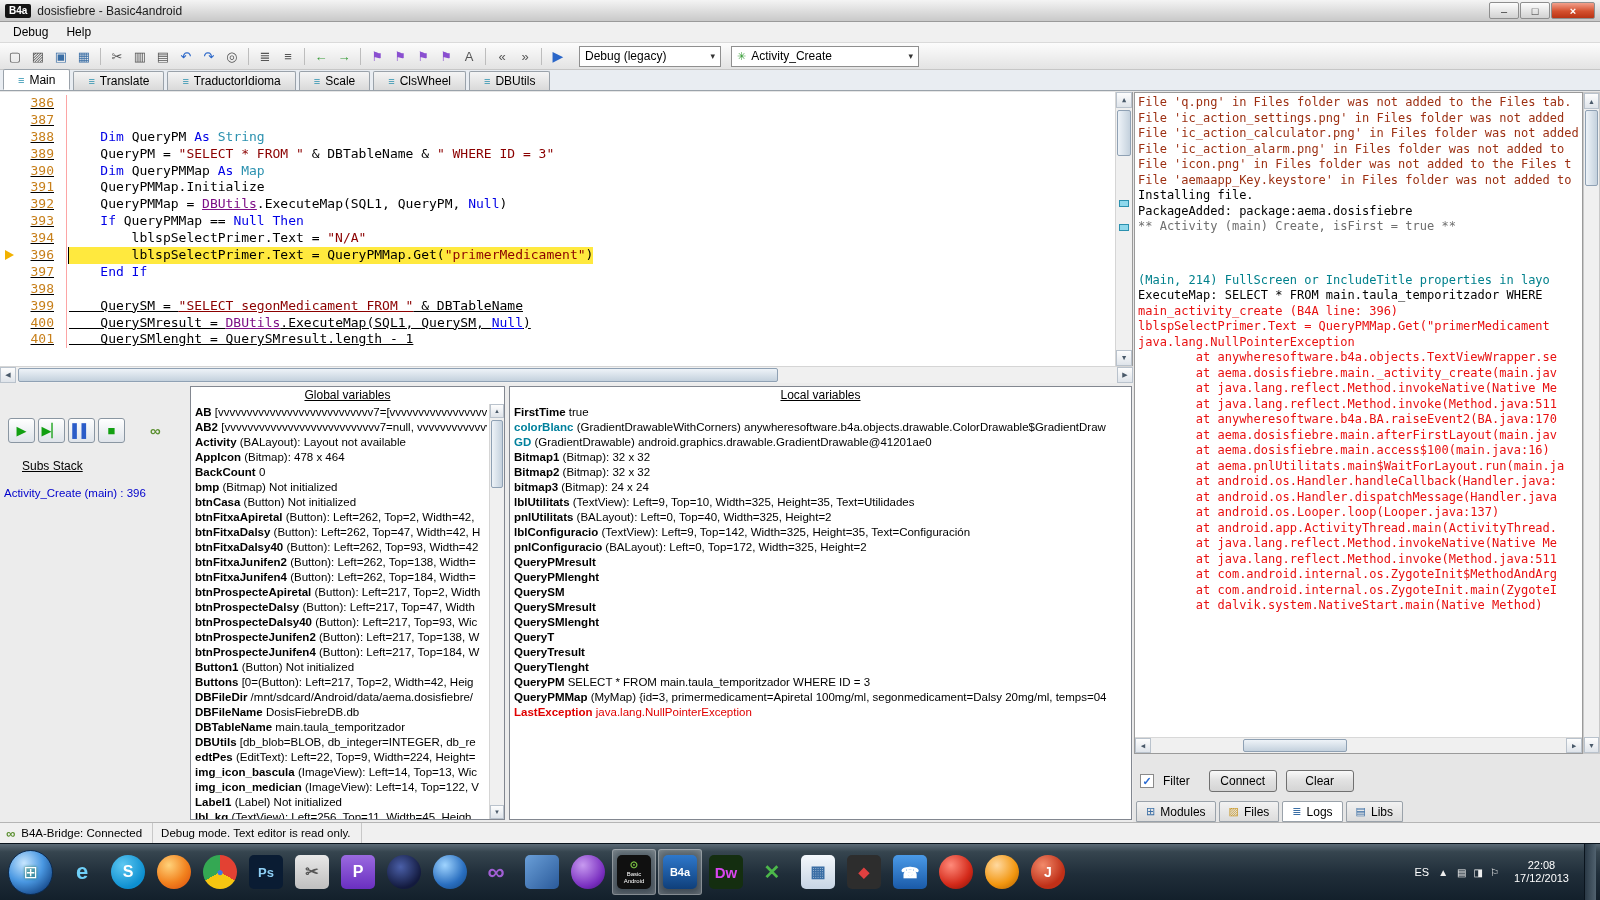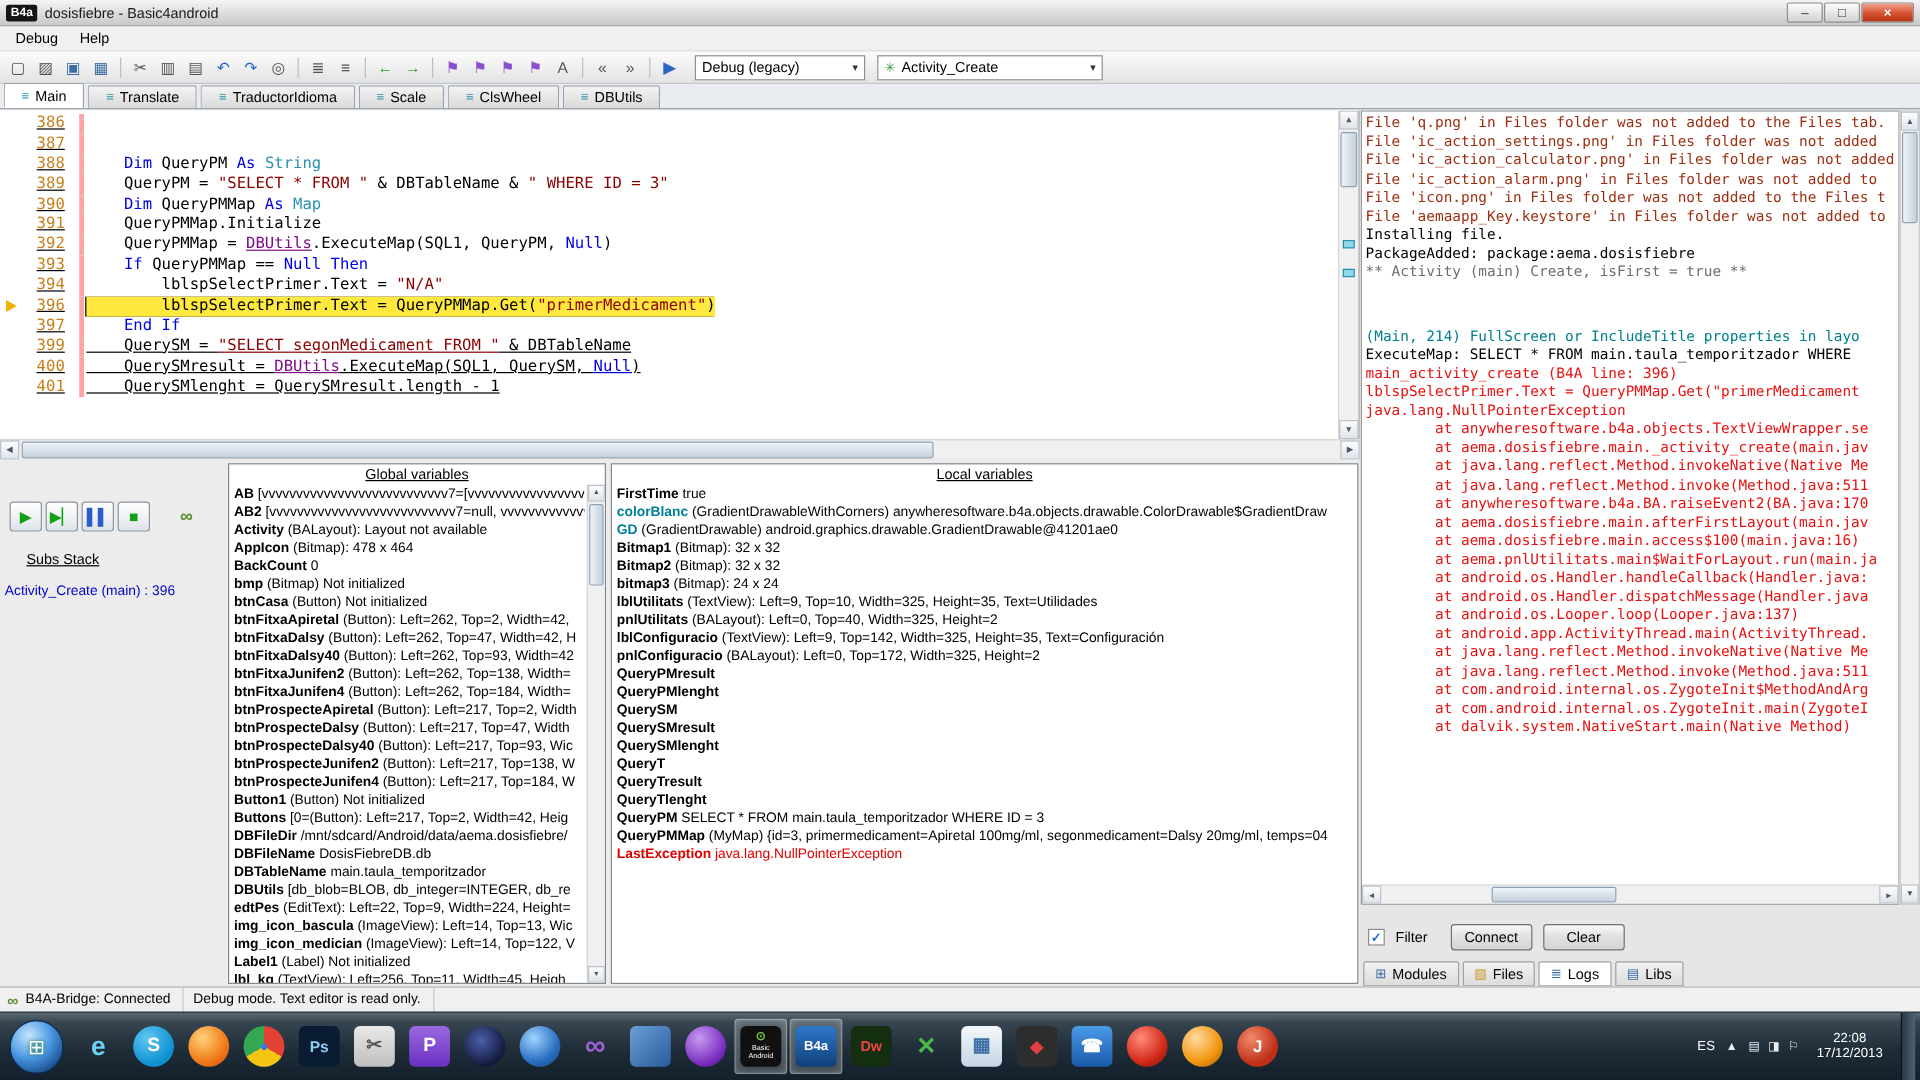--- a/index.html
+++ b/index.html
@@ -32,21 +32,21 @@
 .tab{height:19px;display:flex;align-items:center;padding:0 14px;border:1px solid #9aa2aa;border-bottom:none;background:linear-gradient(#f4f4f4,#d9d9d9);font-size:12px;border-radius:2px 2px 0 0;white-space:nowrap;}
 .tab.active{background:#fff;height:21px;border-bottom:1px solid #fff;}
 .tab-ic{color:#2b91af;margin-right:5px;font-size:11px;}
 
 
 .editor{position:absolute;top:92px;left:0;width:1133px;height:274px;background:#fff;border-right:1px solid #9a9a9a;overflow:hidden;font-family:"DejaVu Sans Mono",monospace;font-size:13px;padding-top:3px;}
 .code-line{display:flex;height:16.9px;line-height:16.9px;white-space:pre;text-decoration:underline;}
 .cl-mar{width:22px;flex:0 0 22px;position:relative;}
 .cur-arrow{position:absolute;left:5px;top:3px;width:0;height:0;border-left:9px solid #f2b200;border-top:5px solid transparent;border-bottom:5px solid transparent;}
 .cl-num{width:44px;flex:0 0 44px;text-align:right;color:#c77f1a;padding-right:12px;}
-.cl-wrap{flex:1;border-left:4px solid #fca5a5;padding-left:2px;overflow:hidden;}
+.cl-wrap{flex:1;border-left:1px solid #fca5a5;padding-left:2px;overflow:hidden;}
 .cl-code{display:inline-block;}
 .cl-code.hl{background:#ffe93e;box-shadow:-1px 0 0 #000;}
 .cl-code.und .tok{text-decoration:underline;}
 .tok-kw{color:#0000e6;}
 .tok-ty{color:#2b91af;}
 .tok-str{color:#8b0000;}
 .tok-mod{color:#7d0e86;text-decoration:underline;}
 .tok-pl{color:#000;}
 
 
@@ -225,20 +225,21 @@
         <div class="code-line"><span class="cl-mar"></span><span class="cl-num">387</span><span class="cl-wrap"><span class="cl-code"></span></span></div>
         <div class="code-line"><span class="cl-mar"></span><span class="cl-num">388</span><span class="cl-wrap"><span class="cl-code"><span class="tok tok-kw">    Dim </span><span class="tok tok-pl">QueryPM </span><span class="tok tok-kw">As </span><span class="tok tok-ty">String</span></span></span></div>
         <div class="code-line"><span class="cl-mar"></span><span class="cl-num">389</span><span class="cl-wrap"><span class="cl-code"><span class="tok tok-pl">    QueryPM = </span><span class="tok tok-str">"SELECT * FROM "</span><span class="tok tok-pl"> &amp; DBTableName &amp; </span><span class="tok tok-str">" WHERE ID = 3"</span></span></span></div>
         <div class="code-line"><span class="cl-mar"></span><span class="cl-num">390</span><span class="cl-wrap"><span class="cl-code"><span class="tok tok-kw">    Dim </span><span class="tok tok-pl">QueryPMMap </span><span class="tok tok-kw">As </span><span class="tok tok-ty">Map</span></span></span></div>
         <div class="code-line"><span class="cl-mar"></span><span class="cl-num">391</span><span class="cl-wrap"><span class="cl-code"><span class="tok tok-pl">    QueryPMMap.Initialize</span></span></span></div>
         <div class="code-line"><span class="cl-mar"></span><span class="cl-num">392</span><span class="cl-wrap"><span class="cl-code"><span class="tok tok-pl">    QueryPMMap = </span><span class="tok tok-mod">DBUtils</span><span class="tok tok-pl">.ExecuteMap(SQL1, QueryPM, </span><span class="tok tok-kw">Null</span><span class="tok tok-pl">)</span></span></span></div>
         <div class="code-line"><span class="cl-mar"></span><span class="cl-num">393</span><span class="cl-wrap"><span class="cl-code"><span class="tok tok-kw">    If </span><span class="tok tok-pl">QueryPMMap == </span><span class="tok tok-kw">Null Then</span></span></span></div>
         <div class="code-line"><span class="cl-mar"></span><span class="cl-num">394</span><span class="cl-wrap"><span class="cl-code"><span class="tok tok-pl">        lblspSelectPrimer.Text = </span><span class="tok tok-str">"N/A"</span></span></span></div>
         <div class="code-line"><span class="cl-mar"><span class="cur-arrow"></span></span><span class="cl-num">396</span><span class="cl-wrap"><span class="cl-code hl"><span class="tok tok-pl">        lblspSelectPrimer.Text = QueryPMMap.Get(</span><span class="tok tok-str">"primerMedicament"</span><span class="tok tok-pl">)</span></span></span></div>
         <div class="code-line"><span class="cl-mar"></span><span class="cl-num">397</span><span class="cl-wrap"><span class="cl-code"><span class="tok tok-kw">    End If</span></span></span></div>
+        <div class="code-line"><span class="cl-mar"></span><span class="cl-num">398</span><span class="cl-wrap"><span class="cl-code"></span></span></div>
         <div class="code-line"><span class="cl-mar"></span><span class="cl-num">399</span><span class="cl-wrap"><span class="cl-code und"><span class="tok tok-pl">    QuerySM = </span><span class="tok tok-str">"SELECT segonMedicament FROM "</span><span class="tok tok-pl"> &amp; DBTableName</span></span></span></div>
         <div class="code-line"><span class="cl-mar"></span><span class="cl-num">400</span><span class="cl-wrap"><span class="cl-code und"><span class="tok tok-pl">    QuerySMresult = </span><span class="tok tok-mod">DBUtils</span><span class="tok tok-pl">.ExecuteMap(SQL1, QuerySM, </span><span class="tok tok-kw">Null</span><span class="tok tok-pl">)</span></span></span></div>
         <div class="code-line"><span class="cl-mar"></span><span class="cl-num">401</span><span class="cl-wrap"><span class="cl-code und"><span class="tok tok-pl">    QuerySMlenght = QuerySMresult.length - 1</span></span></span></div>
       </div>
     <div class="vscroll">
       <div class="sb-btn">▲</div>
       <div class="sb-thumb" style="top:18px;height:46px;"></div>
       <div class="sb-mark" style="top:108px;"></div>
       <div class="sb-mark" style="top:132px;"></div>
       <div class="sb-btn sb-bottom">▼</div>
@@ -481,21 +482,21 @@
             <span class="app-glyph">⊙</span>
             <span class="app-cap">Basic Android</span>
           </span>
         </div>
         <div class="tb-app active">
           <span class="app-ic" style="background: linear-gradient(rgb(46, 120, 204), rgb(15, 63, 122)); color: rgb(255, 255, 255); font-size: 11px;">
             <span class="app-glyph">B4a</span>
           </span>
         </div>
         <div class="tb-app">
-          <span class="app-ic" style="background: rgb(20, 46, 16); color: #ef4444; font-size: 12px;">
+          <span class="app-ic" style="background: rgb(20, 46, 16); color: #d946ef; font-size: 15px;">
             <span class="app-glyph">Dw</span>
           </span>
         </div>
         <div class="tb-app">
           <span class="app-ic" style="color: rgb(76, 184, 74); font-size: 20px;">
             <span class="app-glyph">✕</span>
           </span>
         </div>
         <div class="tb-app">
           <span class="app-ic" style="background: linear-gradient(rgb(244, 248, 252), rgb(198, 212, 228)); color: rgb(58, 110, 165); font-size: 16px;">

